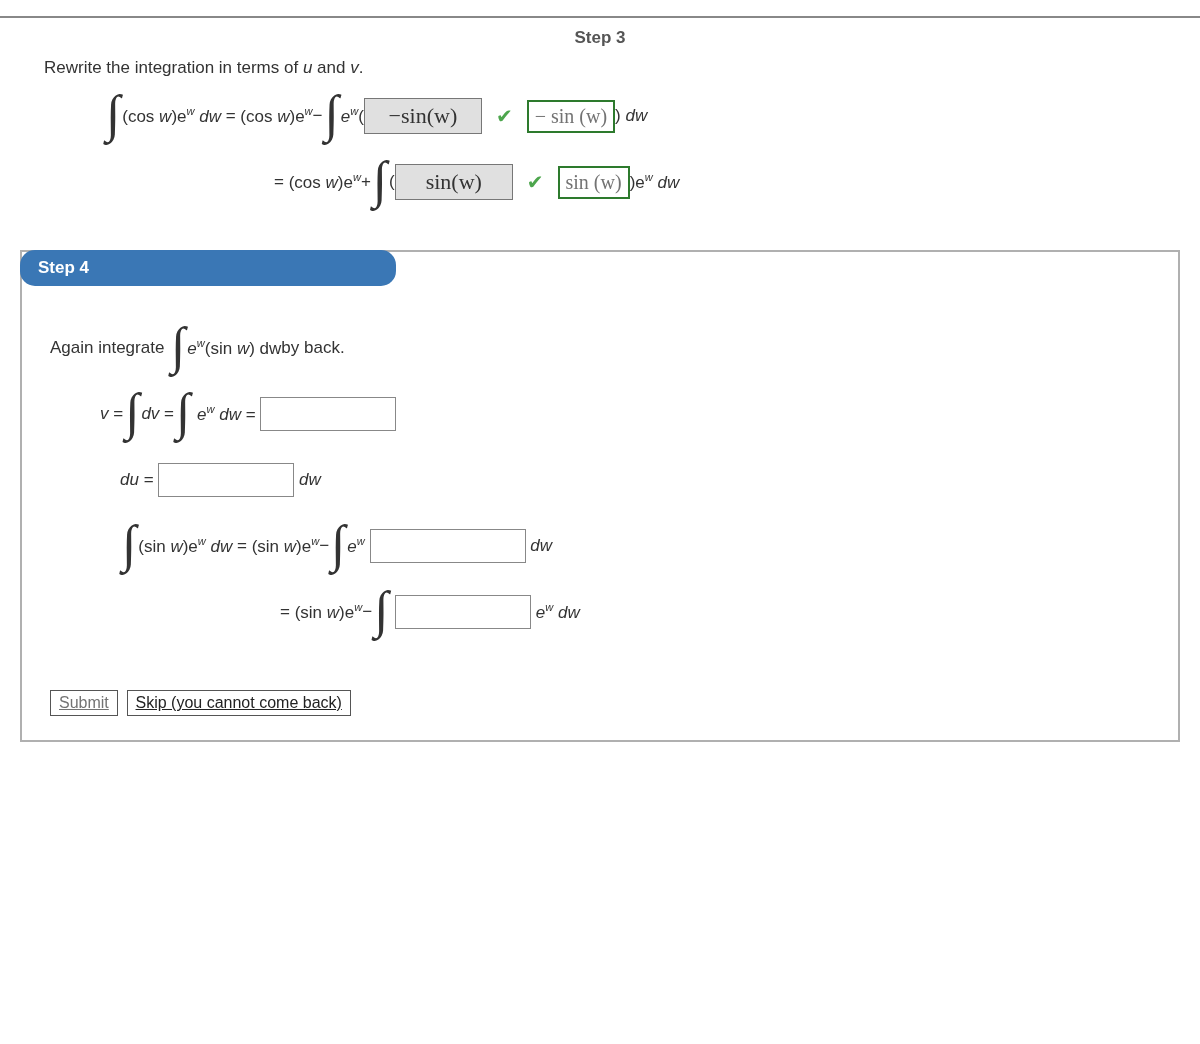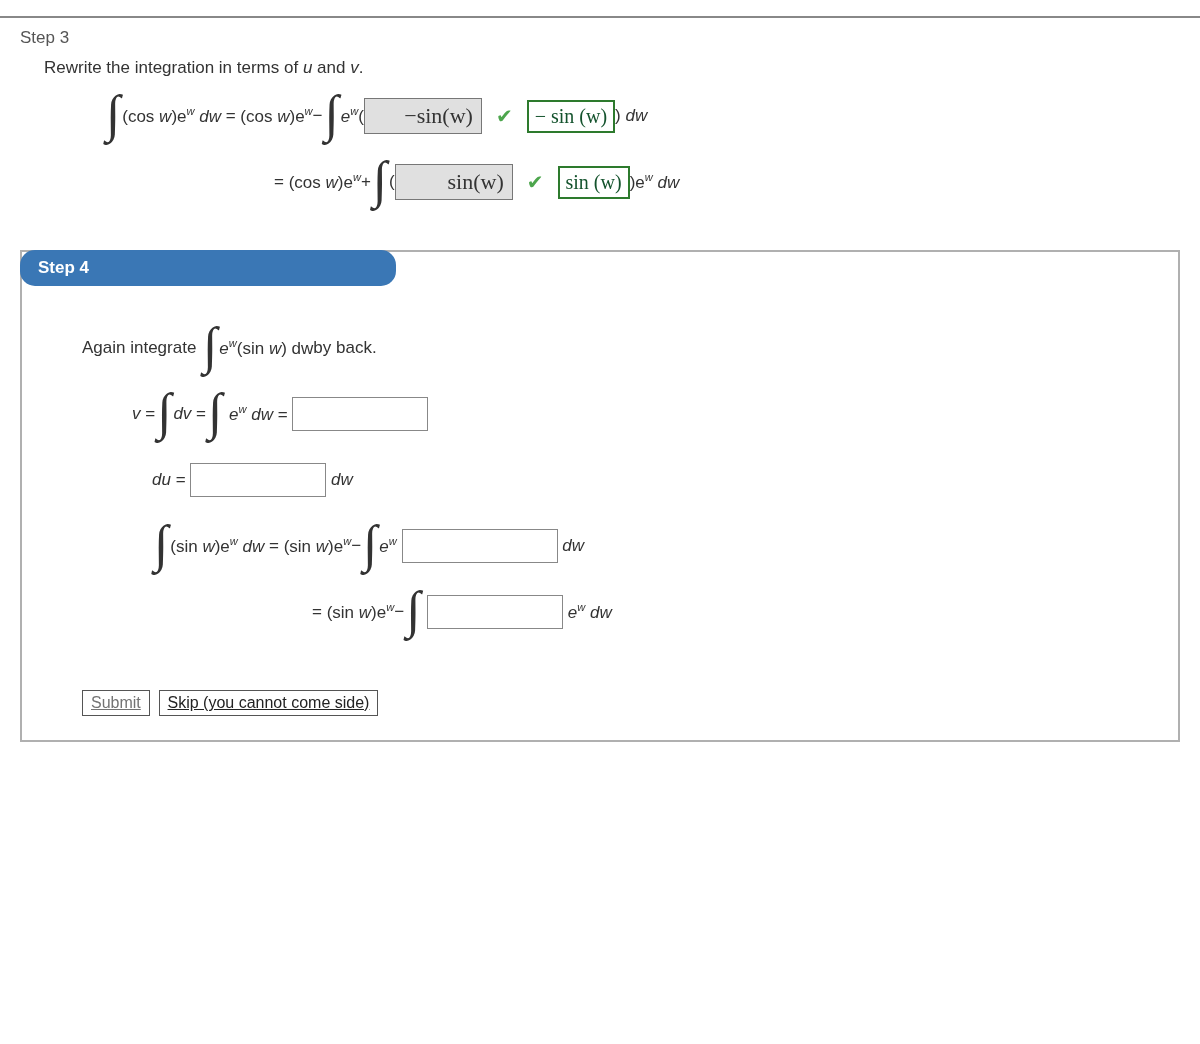--- a/index.html
+++ b/index.html
@@ -11,23 +11,24 @@
     background: #fff;
   }
   .top-rule {
     border-top: 2px solid #888;
     margin: 16px 0 10px 0;
   }
   .content {
     padding: 0 20px 20px 20px;
   }
   .step-heading {
-    font-weight: normal;
+    font-weight: bold;
     color: #555;
     margin: 1px 0 10px 0;
+    text-align: center;
   }
   .indent {
     margin-left: 24px;
   }
   .math-row {
     display: flex;
     align-items: center;
     flex-wrap: nowrap;
     margin: 10px 0;
     min-height: 56px;
@@ -45,29 +46,29 @@
   .ital { font-style: italic; }
   sup { font-size: 0.65em; }
   .answer-box-filled {
     border: 1px solid #777;
     background: #e0e0e0;
     padding: 4px 8px;
     font-family: "Times New Roman", serif;
     font-size: 22px;
     display: inline-block;
     min-width: 100px;
-    text-align: right;
+    text-align: center;
   }
   .answer-box-correct {
     border: 2px solid #2d7a2d;
     background: #fff;
     padding: 3px 6px;
     font-family: "Times New Roman", serif;
     font-size: 20px;
-    color: #14532d;
+    color: #737373;
     display: inline-block;
   }
   .check {
     color: #4da64d;
     font-size: 20px;
     margin: 0 14px 0 14px;
     display: inline-block;
   }
   .step4-box {
     border: 2px solid #b0b0b0;
@@ -79,21 +80,20 @@
     color: #fff;
     font-weight: bold;
     display: inline-block;
     padding: 8px 18px;
     width: 340px;
     margin: -2px 0 0 -2px;
     border-radius: 15px;
   }
   .step4-body {
     padding: 24px 28px;
-    margin-left: 32px;
   }
   .input-blank {
     border: 1px solid #888;
     background: #fff;
     display: inline-block;
     height: 30px;
     vertical-align: middle;
   }
   .w130 { width: 130px; }
   .w150 { width: 150px; }
@@ -231,19 +231,19 @@
         <span> − </span>
         <span class="big-int">∫</span>
         &nbsp;<input type="text" class="input-blank w130" style="">&nbsp;
         <span>
           <span class="ital"> e</span><sup class="ital">w</sup><span class="ital"> dw</span>
         </span>
       </div>
 
       <div style="margin-top:50px;">
         <button class="submit-btn">Submit</button>
-        <span class="skip-link">Skip (you cannot come side)</span>
+        <span class="skip-link">Skip (you cannot come back)</span>
       </div>
 
     </div>
   </div>
 
 </div>
 
 </body></html>

